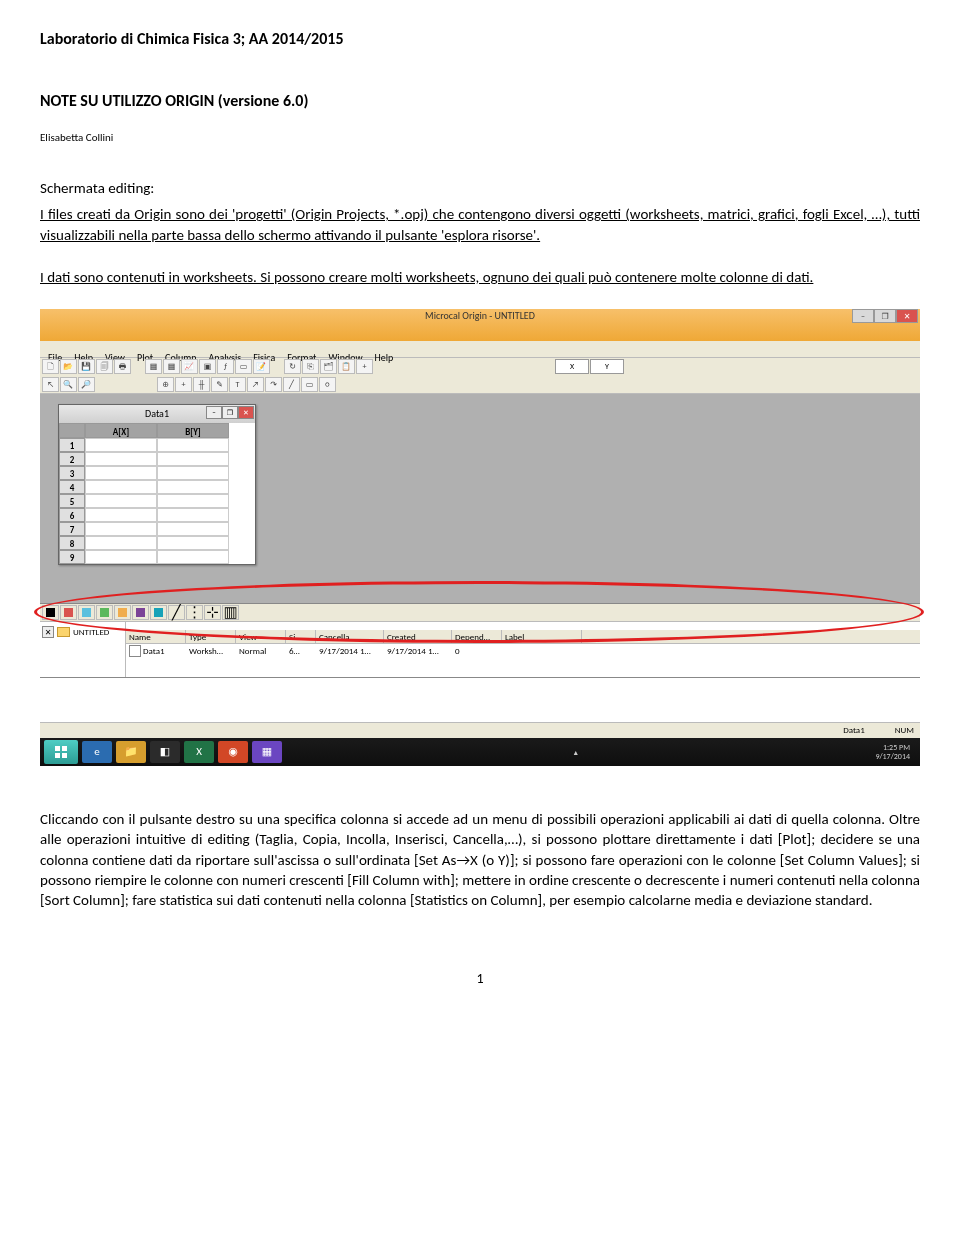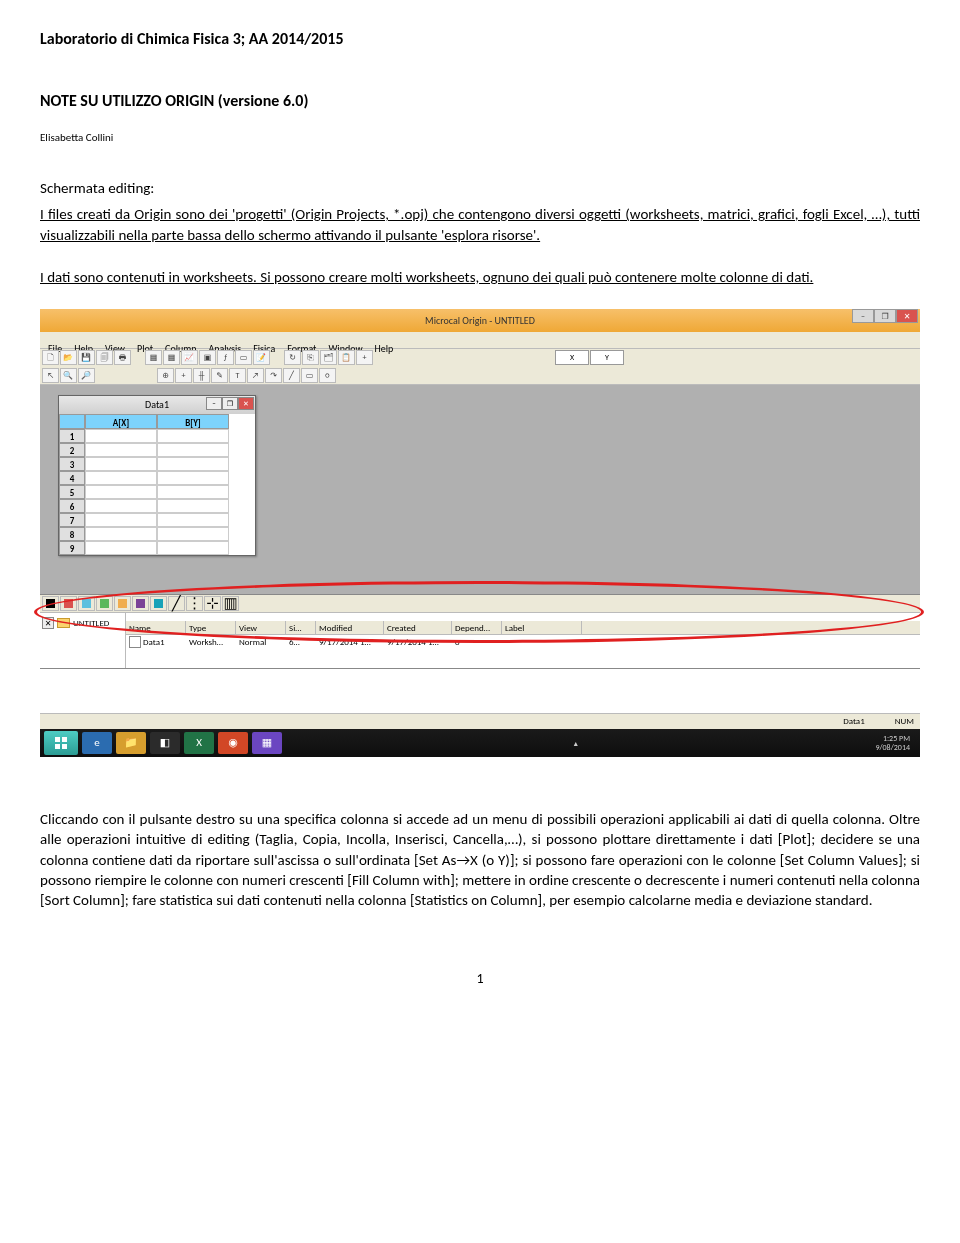--- a/index.html
+++ b/index.html
@@ -13,41 +13,41 @@
     font-size: 15px;
     line-height: 1.35;
   }
   .doc-header { font-weight: bold; font-size: 16px; margin-bottom: 40px; }
   .doc-title { font-weight: bold; font-size: 16px; margin-bottom: 20px; }
   .doc-author { font-size: 11px; margin-bottom: 32px; }
   .para { margin-bottom: 6px; text-align: justify; }
   .para-gap { margin-bottom: 22px; text-decoration: underline; }
   .screenshot-wrap { position: relative; margin: 14px 0 60px 0; height: 440px; }
   .app-window { width: 880px; position: absolute; left: 0; top: 0; }
-  .titlebar { background: linear-gradient(#f7c06a,#efa836); height: 23px; display: flex; align-items: center; justify-content: center; font-size: 10px; color: #333; position: relative; }
+  .titlebar { background: linear-gradient(#f7c06a,#efa836); height: 32px; display: flex; justify-content: center; font-size: 10px; color: #333; position: relative; }
   .titlebar .winbtns { position: absolute; right: 2px; top: 0; display: flex; gap: 0; }
   .titlebar .winbtn { width: 22px; height: 14px; background: #d9d9d9; border: 1px solid #999; font-size: 8px; display:flex;align-items:center;justify-content:center;}
   .titlebar .winbtn.close{background:#d9534f;color:#fff;}
   .menubar { background: #ece9d8; height: 17px; border-bottom: 1px solid #bbb; display: flex; font-size: 10px; color: #000; padding: 0 2px; }
   .menubar span { padding: 8px 6px; line-height: 17px; }
   .toolbar { background: #ece9d8; height: 36px; border-bottom: 1px solid #bbb; display:flex; }
   .toolbar-row{display:flex;flex-direction:column;width:100%;}
   .tr1{height:18px;display:flex;align-items:center;gap:1px;padding:1px 2px;}
   .tr2{height:18px;display:flex;align-items:center;gap:1px;padding:1px 2px;}
   .tb-btn{width:17px;height:15px;background:#f4f4f4;border:1px solid #bbb;font-size:8px;display:flex;align-items:center;justify-content:center;color:#444;}
   .tb-spacer{width:12px;}
   .tb-display{width:34px;height:15px;background:#fff;border:1px solid #999;font-size:8px;display:flex;align-items:center;justify-content:center;}
   .workspace { background: #b0b0b0; height: 210px; position: relative; border-bottom:1px solid #888;}
   .sheet-window { position: absolute; left: 18px; top: 10px; width: 198px; background: #fff; border: 1px solid #666; box-shadow: 1px 1px 2px rgba(0,0,0,0.3); }
   .sheet-title { background: linear-gradient(#e8e8e8,#d0d0d0); height: 18px; font-size: 10px; display:flex;align-items:center;justify-content:center;position:relative;}
   .sheet-title .swbtns{position:absolute;right:1px;top:1px;display:flex;}
   .sheet-title .swbtn{width:16px;height:13px;border:1px solid #888;background:#eee;font-size:7px;display:flex;align-items:center;justify-content:center;}
   .sheet-title .swbtn.cl{background:#d9534f;color:#fff;}
   .sheet-grid { display:grid; grid-template-columns: 26px 72px 72px; font-size:9px; }
-  .sheet-grid .hdr{background:#7dd3fc;border:1px solid #999;text-align:center;font-weight:bold;height:15px;line-height:15px;}
+  .sheet-grid .hdr{background:#a3a3a3;border:1px solid #999;text-align:center;font-weight:bold;height:15px;line-height:15px;}
   .sheet-grid .rowhdr{background:#e0e0e0;border:1px solid #999;text-align:center;font-weight:bold;height:14px;line-height:14px;}
   .sheet-grid .cell{background:#fff;border:1px solid #ccc;height:14px;}
   .graphbar{background:#ece9d8;height:18px;border-bottom:1px solid #bbb;display:flex;align-items:center;gap:1px;padding:1px 2px;}
   .gb-btn{width:17px;height:15px;border:1px solid #bbb;display:flex;align-items:center;justify-content:center;}
   .gb-btn .sw{width:9px;height:9px;}
   .project-explorer{background:#fff;height:56px;border-bottom:1px solid #888;display:flex;font-size:9px;}
   .pe-tree{width:86px;border-right:1px solid #bbb;padding:4px 2px;}
   .pe-tree .node{display:flex;align-items:center;gap:3px;}
   .pe-tree .xbtn{width:12px;height:12px;border:1px solid #888;background:#eee;font-size:8px;display:flex;align-items:center;justify-content:center;}
   .pe-tree .folder{width:13px;height:10px;background:#fbd46d;border:1px solid #c99a2e;}
@@ -230,21 +230,21 @@
           <div class="folder"></div>
           <span>UNTITLED</span>
         </div>
       </div>
       <div class="pe-list">
         <div class="pe-hdr">
           <div>Name</div>
           <div>Type</div>
           <div>View</div>
           <div>Si…</div>
-          <div>Modified</div>
+          <div>Cancella</div>
           <div>Created</div>
           <div>Depend…</div>
           <div>Label</div>
         </div>
         <div class="pe-row">
           <div class="ico">Data1</div>
           <div>Worksh…</div>
           <div>Normal</div>
           <div>6…</div>
           <div>9/17/2014 1…</div>
@@ -270,21 +270,21 @@
         </div>
       <div class="task-icon task-ie">e</div>
       <div class="task-icon task-folder">📁</div>
       <div class="task-icon">◧</div>
       <div class="task-icon task-excel">X</div>
       <div class="task-icon task-pp">◉</div>
       <div class="task-icon task-origin">▦</div>
       <span class="task-tri">▴</span>
       <div class="task-right">
         <div>1:25 PM</div>
-        <div>9/08/2014</div>
+        <div>9/17/2014</div>
       </div>
     </div>
   </div>
   <div class="ellipse-annot" style="left:-6px; top:272px; width:890px; height:62px;"></div>
 </div>
 
 <div class="para">Cliccando con il pulsante destro su una specifica colonna si accede ad un menu di possibili operazioni applicabili ai dati di quella colonna. Oltre alle operazioni intuitive di editing (Taglia, Copia, Incolla, Inserisci, Cancella,…), si possono plottare direttamente i dati [Plot]; decidere se una colonna contiene dati da riportare sull'ascissa o sull'ordinata [Set As→X (o Y)]; si possono fare operazioni con le colonne [Set Column Values]; si possono riempire le colonne con numeri crescenti [Fill Column with]; mettere in ordine crescente o decrescente i numeri contenuti nella colonna [Sort Column]; fare statistica sui dati contenuti nella colonna [Statistics on Column], per esempio calcolarne media e deviazione standard.</div>
 
 <div class="page-num">1</div>
 

